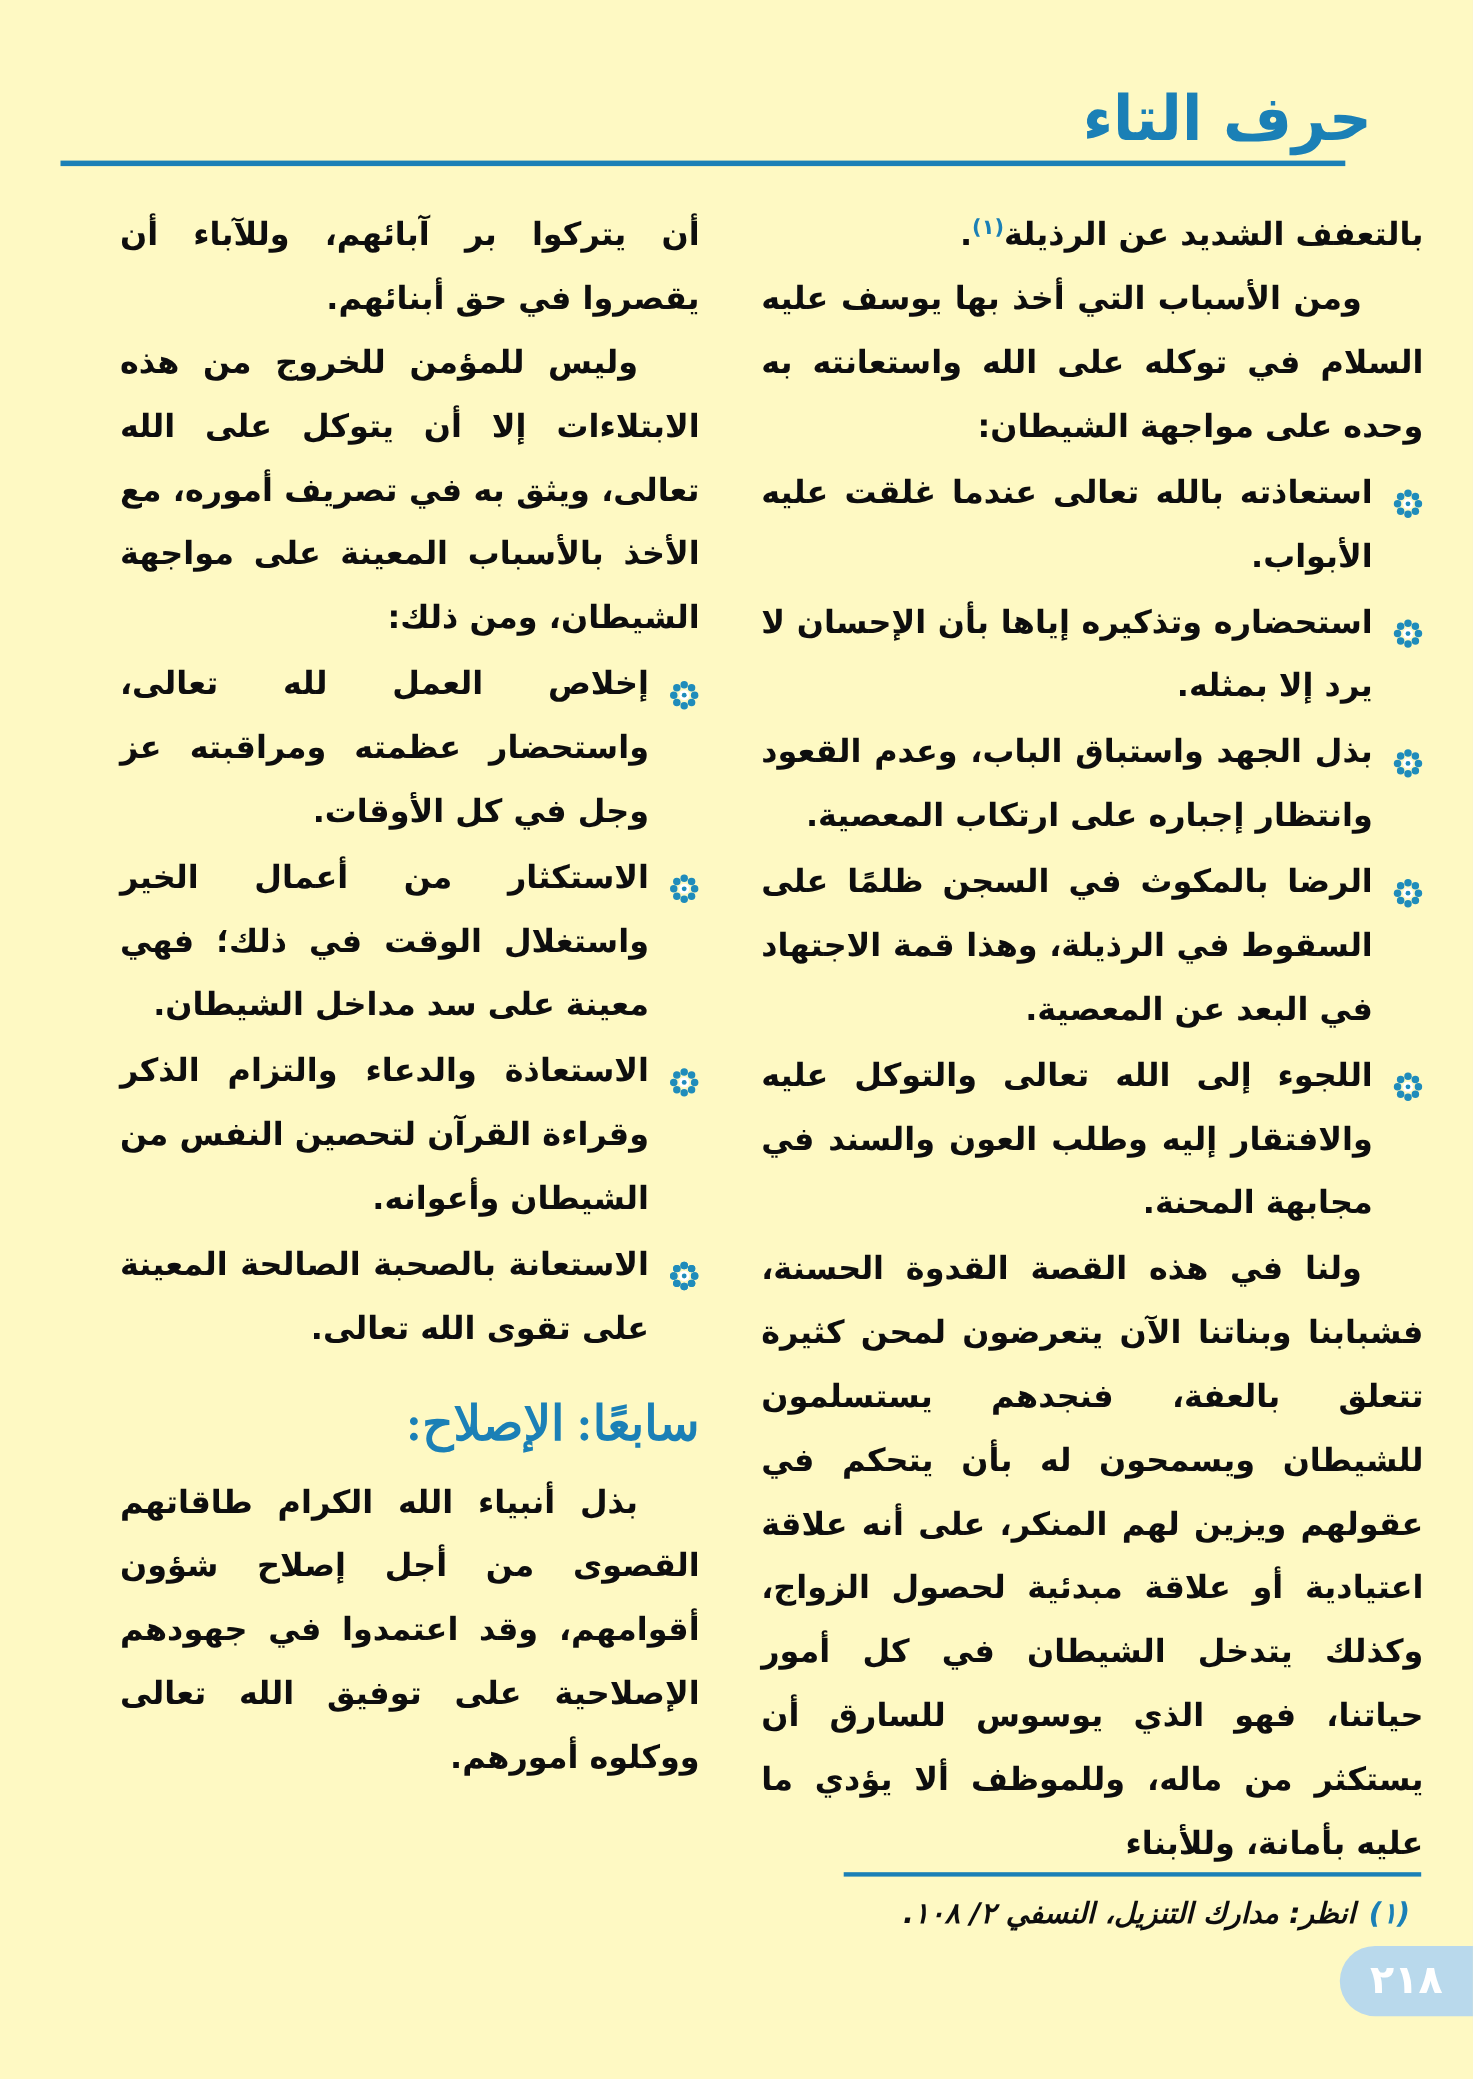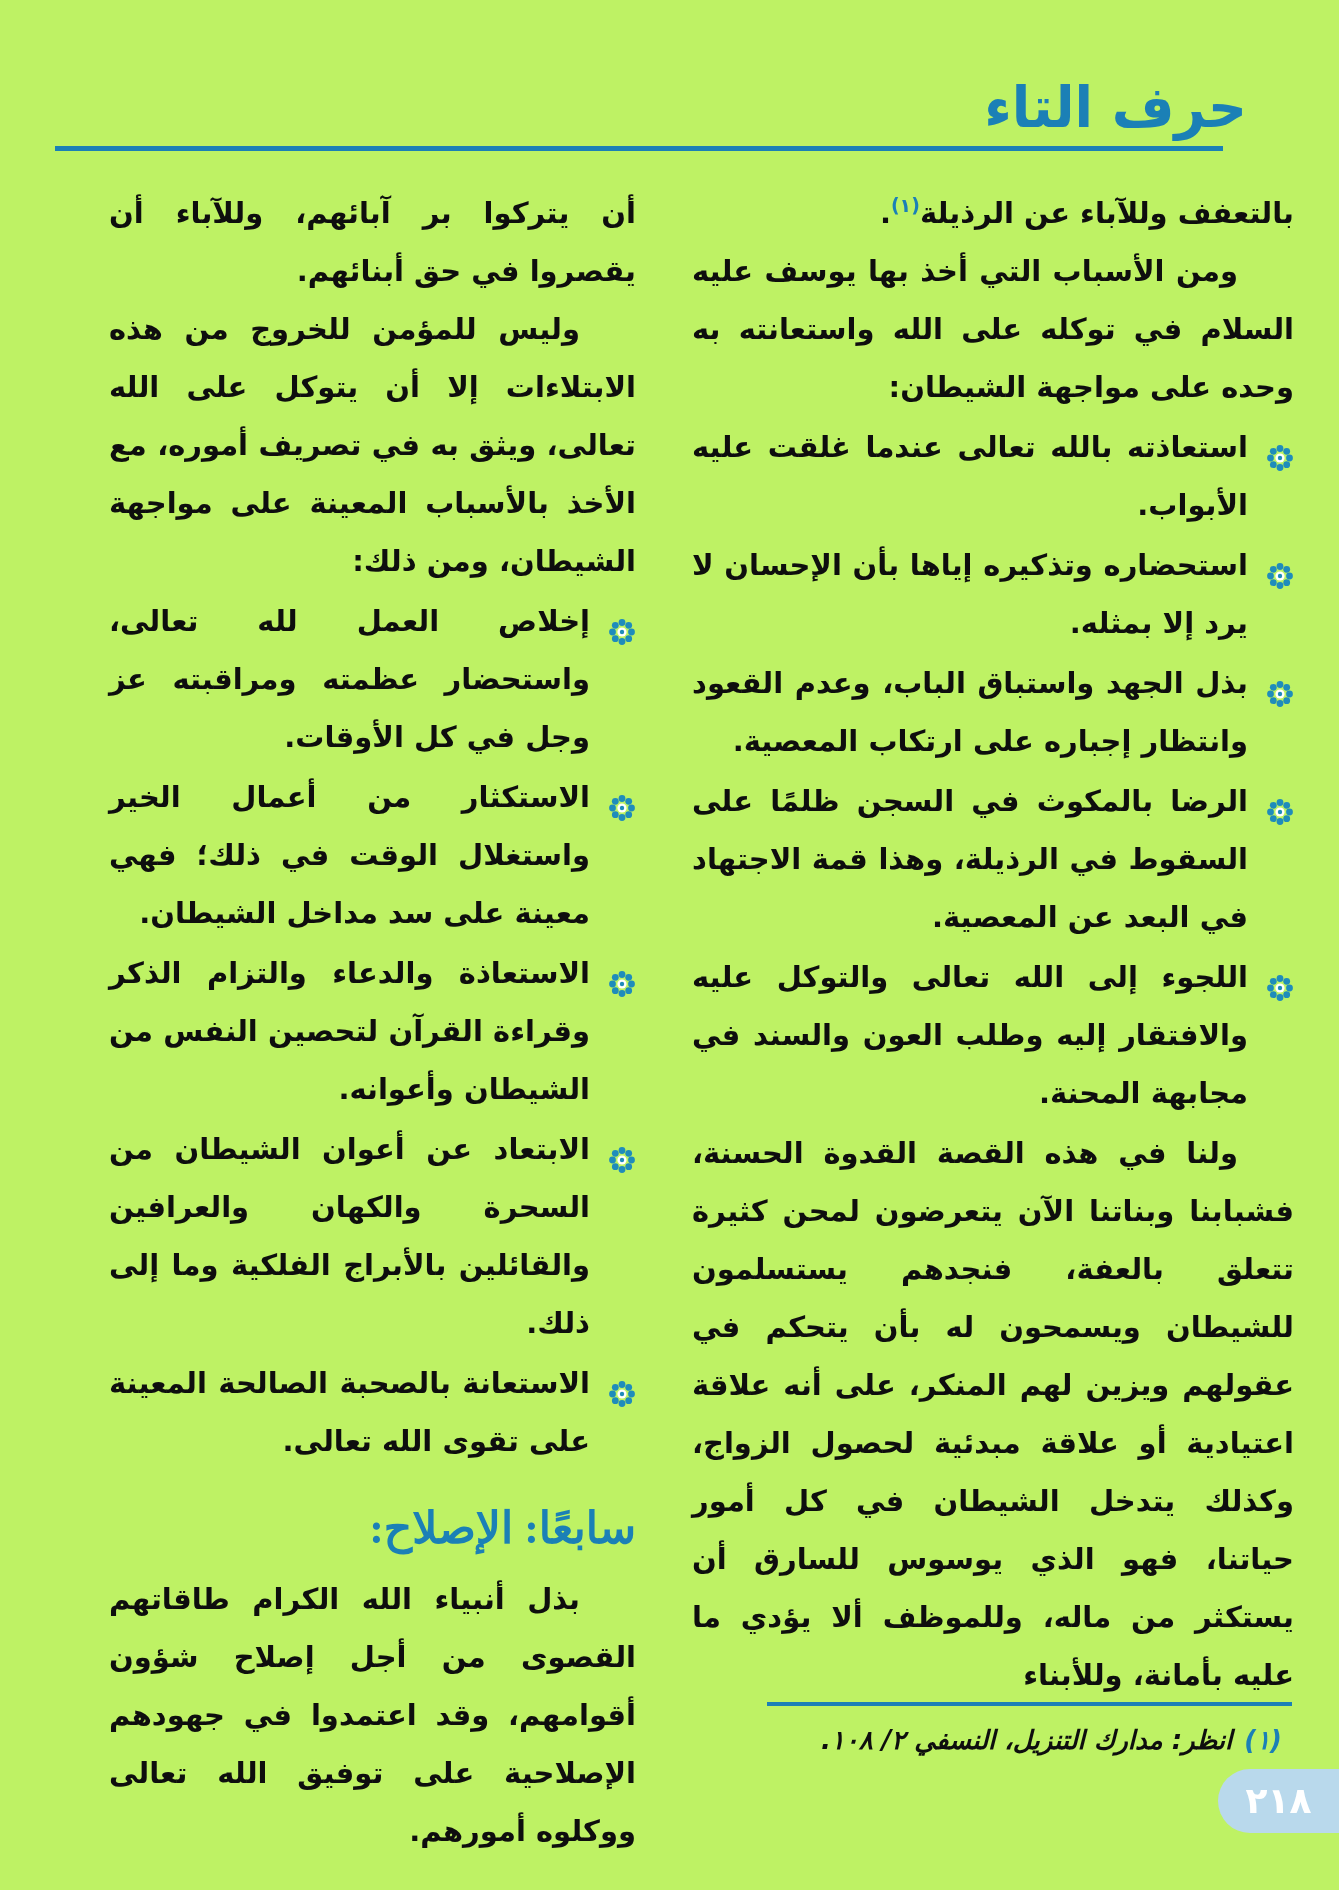--- a/index.html
+++ b/index.html
@@ -1,21 +1,21 @@
 <!DOCTYPE html>
 <html dir="rtl" lang="ar"><head>
 <meta charset="utf-8">
 <style>
   html, body { margin: 0; padding: 0; background: #e8e8e8; }
   .page {
     position: relative;
     width: 1339px;
     height: 1890px;
     margin: 0 auto;
-    background: #bef264;
+    background: #fef9c3;
     overflow: hidden;
     font-family: "DejaVu Sans", sans-serif;
     color: #0e0e0e;
     direction: rtl;
   }
   
   .section-title {
     position: absolute;
     top: 76px;
     right: 92px;
@@ -143,21 +143,21 @@
 <body>
 
 <div class="page">
 
   <div class="section-title">حرف التاء</div>
   <div class="header-rule"></div>
 
   <div class="columns">
 
     <div class="col col-right">
-      <p class="para"><span>بالتعفف وللآباء عن الرذيلة</span><span class="fn-ref">(١)</span><span>.</span></p>
+      <p class="para"><span>بالتعفف الشديد عن الرذيلة</span><span class="fn-ref">(١)</span><span>.</span></p>
       <p class="para indent">ومن الأسباب التي أخذ بها يوسف عليه السلام في توكله على الله واستعانته به وحده على مواجهة الشيطان:</p>
 
       <div class="bullet-item">
         <span class="flower-wrap">
           <svg viewBox="0 0 28 28" width="28" height="28">
               <g fill="#1f8cbb">
                 <circle cx="14" cy="4.5" r="3.4"></circle>
                 <circle cx="20.7" cy="7.3" r="3.4"></circle>
                 <circle cx="23.5" cy="14" r="3.4"></circle>
                 <circle cx="20.7" cy="20.7" r="3.4"></circle>
@@ -323,21 +323,20 @@
                 <circle cx="20.7" cy="20.7" r="3.4"></circle>
                 <circle cx="14" cy="23.5" r="3.4"></circle>
                 <circle cx="7.3" cy="20.7" r="3.4"></circle>
                 <circle cx="4.5" cy="14" r="3.4"></circle>
                 <circle cx="7.3" cy="7.3" r="3.4"></circle>
               </g>
               <circle cx="14" cy="14" r="4.6" fill="#ffffff"></circle>
               <circle cx="14" cy="14" r="2.2" fill="#1f8cbb"></circle>
             </svg>
         </span>
-        <span>الابتعاد عن أعوان الشيطان من السحرة والكهان والعرافين والقائلين بالأبراج الفلكية وما إلى ذلك.</span>
       </div>
       <div class="bullet-item">
         <span class="flower-wrap">
           <svg viewBox="0 0 28 28" width="28" height="28">
               <g fill="#1f8cbb">
                 <circle cx="14" cy="4.5" r="3.4"></circle>
                 <circle cx="20.7" cy="7.3" r="3.4"></circle>
                 <circle cx="23.5" cy="14" r="3.4"></circle>
                 <circle cx="20.7" cy="20.7" r="3.4"></circle>
                 <circle cx="14" cy="23.5" r="3.4"></circle>

